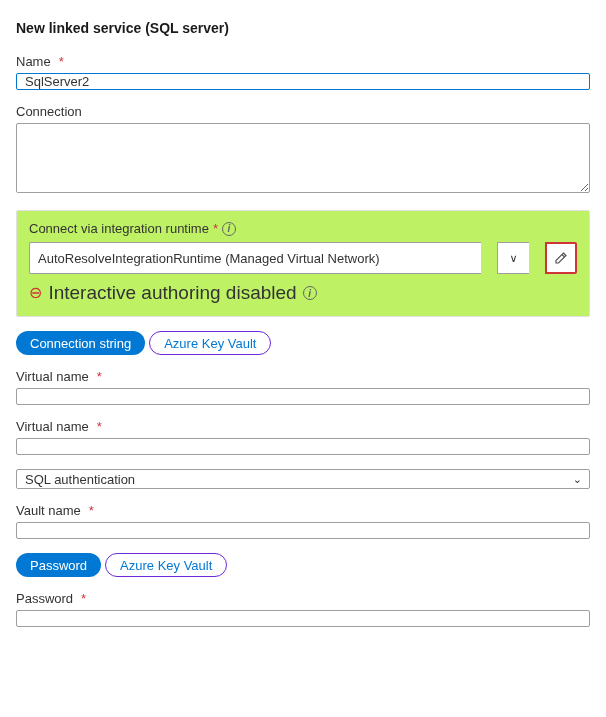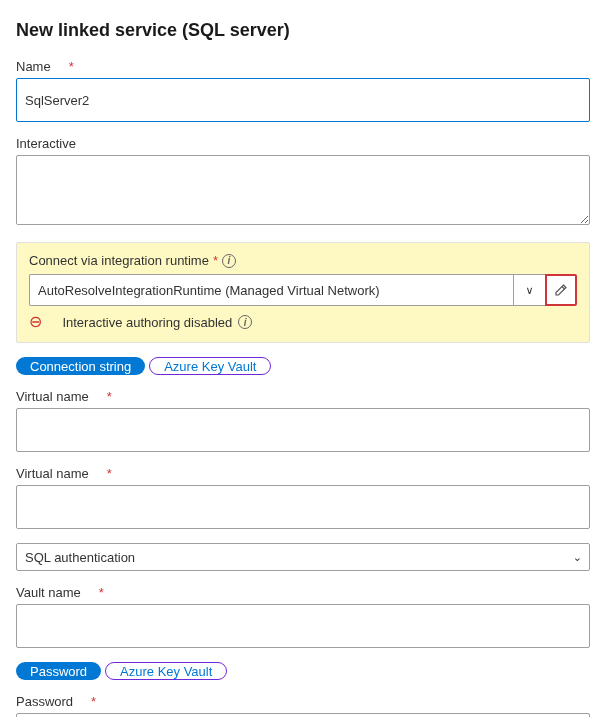--- a/index.html
+++ b/index.html
@@ -6,79 +6,79 @@
     body {
       font-family: 'Segoe UI', Arial, sans-serif;
       font-size: 13px;
       color: #333;
       background: #fff;
       width: 606px;
       min-height: 717px;
       padding: 20px 16px;
     }
     .page-title {
-      font-size: 18px;
+      font-size: 14px;
       font-weight: 600;
       color: #1a1a1a;
       margin-bottom: 18px;
     }
     .field-label {
       font-size: 13px;
       color: #333;
       margin-bottom: 4px;
       display: flex;
       align-items: center;
-      gap: 18px;
+      gap: 8px;
     }
     .required {
       color: #d13438;
     }
     .field-group {
       margin-bottom: 14px;
     }
     .text-input {
       width: 100%;
-      height: 44px;
+      height: 17px;
       border: 1px solid #0078d4;
       border-radius: 2px;
       padding: 0 8px;
       font-size: 13px;
       color: #333;
       outline: none;
     }
     .text-input:not(.active-border) {
       border: 1px solid #a19f9d;
     }
     .text-input.active-border {
       border: 1.5px solid #0078d4;
     }
     textarea.text-input {
       height: 70px;
       resize: vertical;
       padding: 6px 8px;
     }
     .integration-runtime-section {
-      background: #fef9c3;
+      background: #bef264;
       border: 1px solid #e0e0e0;
       padding: 10px 12px 12px 12px;
       margin-bottom: 14px;
       border-radius: 2px;
     }
     .integration-runtime-label {
       font-size: 13px;
       color: #333;
       margin-bottom: 6px;
       display: flex;
       align-items: center;
       gap: 4px;
     }
     .runtime-input-row {
       display: flex;
       align-items: center;
-      gap: 0;
+      gap: 16px;
       position: relative;
     }
     .runtime-input {
       flex: 1;
       height: 32px;
       border: 1px solid #a19f9d;
       border-right: none;
       border-radius: 2px 0 0 2px;
       padding: 0 8px;
       font-size: 13px;
@@ -116,22 +116,21 @@
       gap: 6px;
       margin-top: 8px;
     }
     .no-icon {
       color: #d13438;
       font-size: 16px;
       line-height: 1;
     }
     .interactive-text {
       color: #333;
-      font-size: 13px;
-      margin-left: 14px;
+      font-size: 19px;
     }
     .info-icon {
       display: inline-flex;
       align-items: center;
       justify-content: center;
       width: 14px;
       height: 14px;
       border: 1px solid #666;
       border-radius: 50%;
       font-size: 10px;
@@ -140,21 +139,21 @@
       font-style: italic;
       font-weight: bold;
     }
     .tab-row {
       display: flex;
       align-items: center;
       gap: 4px;
       margin-bottom: 14px;
     }
     .tab-btn {
-      height: 18px;
+      height: 24px;
       padding: 0 14px;
       border-radius: 14px;
       border: none;
       cursor: pointer;
       font-size: 13px;
       font-weight: 500;
     }
     .tab-btn.active {
       background: #0078d4;
       color: #fff;
@@ -163,21 +162,21 @@
       background: transparent;
       color: #0078d4;
       border: 1px solid #6d28d9;
     }
     .select-wrapper {
       position: relative;
       width: 100%;
     }
     .select-input {
       width: 100%;
-      height: 28px;
+      height: 20px;
       border: 1px solid #a19f9d;
       border-radius: 2px;
       padding: 0 30px 0 8px;
       font-size: 13px;
       color: #333;
       background: #fff;
       appearance: none;
       outline: none;
       cursor: pointer;
     }
@@ -198,21 +197,21 @@
 
 <div class="field-group">
   <div class="field-label">
     <span>Name</span>
     <span class="required">*</span>
   </div>
   <input type="text" class="text-input active-border" value="SqlServer2" style="">
 </div>
 
 <div class="field-group">
-  <div class="field-label">Interactive</div>
+  <div class="field-label">Connection</div>
   <textarea class="text-input" style=""></textarea>
 </div>
 
 <div class="integration-runtime-section">
   <div class="integration-runtime-label">
     <span>Connect via integration runtime</span>
     <span class="required">*</span>
     <span class="info-icon">i</span>
   </div>
   <div class="runtime-input-row">

